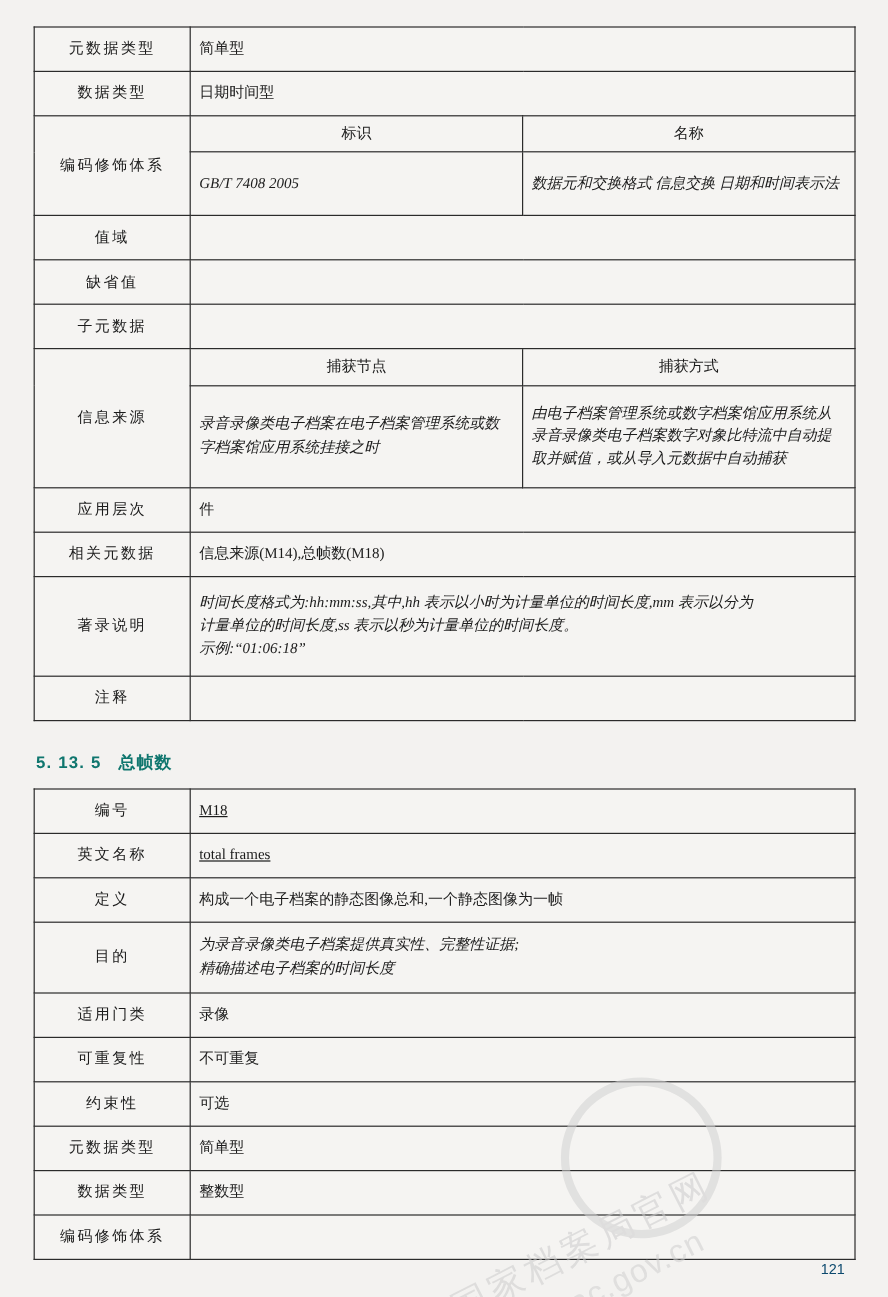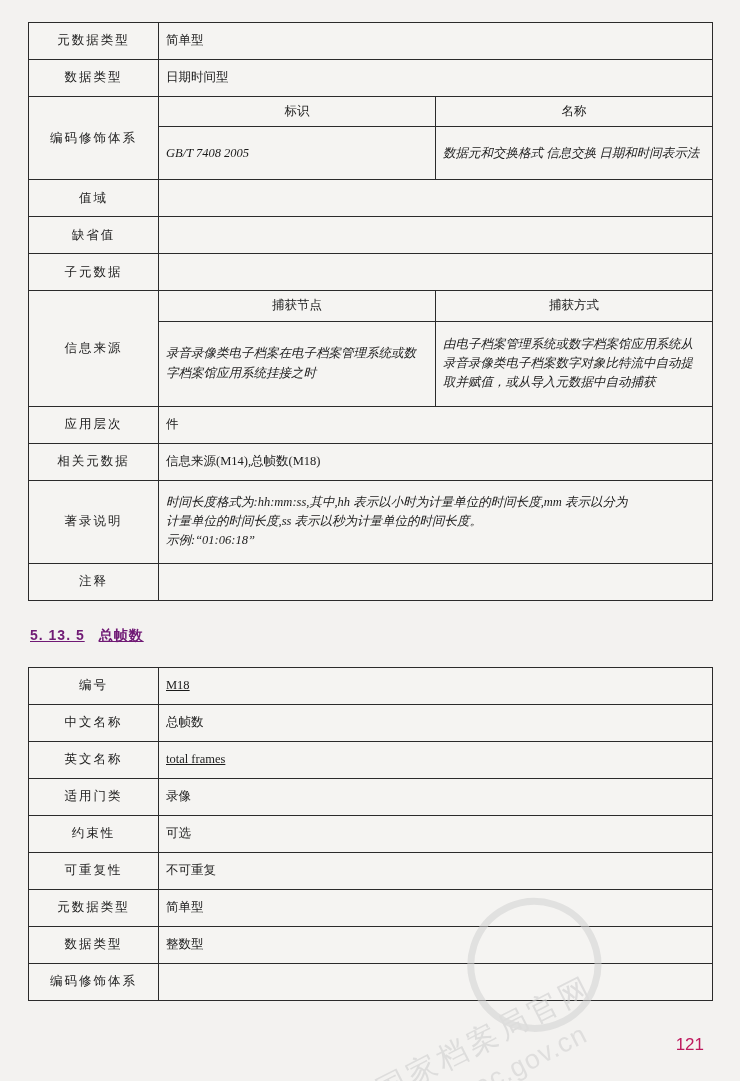--- a/index.html
+++ b/index.html
@@ -52,36 +52,35 @@
     text-align: center;
     font-size: 12.5px;
     margin-top: 12px;
   }
   .row-tall td { height: 26px; }
   .cell-multiline {
     line-height: 1.75;
     font-style: italic;
   }
   .sectitle {
-    margin: 26px 0 22px 2px;
+    margin: 26px 0 12px 2px;
     font-size: 14px;
     font-family: "Liberation Sans", "DejaVu Sans", sans-serif;
     font-weight: bold;
     letter-spacing: 1px;
-    color: #701a75;
-    text-decoration: underline;
+    color: #0f766e;
   }
   .sectitle .num { margin-right: 14px; }
   .pageno {
     position: absolute;
     right: 36px;
-    bottom: 26px;
-    font-size: 17px;
+    bottom: 16px;
+    font-size: 12px;
     font-family: "Liberation Sans", "DejaVu Sans", sans-serif;
-    color: #be185d;
+    color: #0c4a6e;
   }
   .watermark {
     position: absolute;
     right: 40px;
     bottom: 40px;
     width: 330px;
     height: 240px;
     pointer-events: none;
     transform: rotate(-27deg);
     transform-origin: 100% 100%;
@@ -208,40 +207,47 @@
     <colgroup>
       <col style="width:130px">
       <col style="width:554px">
     </colgroup>
     <tbody>
       <tr class="row-tall">
         <td class="label">编号</td>
         <td class="val serif-num">M18</td>
       </tr>
       <tr class="row-tall">
-        <td class="label">中文名称</td>
-        <td class="val">总帧数</td>
-      </tr>
-      <tr class="row-tall">
         <td class="label">英文名称</td>
         <td class="val serif-num">total frames</td>
       </tr>
-
+      <tr class="row-tall">
+        <td class="label">定义</td>
+        <td class="val">构成一个电子档案的静态图像总和,一个静态图像为一帧</td>
+      </tr>
+
+      <tr>
+        <td class="label">目的</td>
+        <td class="val cell-multiline" style="height:48px">
+          <div>为录音录像类电子档案提供真实性、完整性证据;</div>
+          <div>精确描述电子档案的时间长度</div>
+        </td>
+      </tr>
 
       <tr class="row-tall">
         <td class="label">适用门类</td>
         <td class="val">录像</td>
       </tr>
       <tr class="row-tall">
+        <td class="label">可重复性</td>
+        <td class="val">不可重复</td>
+      </tr>
+      <tr class="row-tall">
         <td class="label">约束性</td>
         <td class="val">可选</td>
-      </tr>
-      <tr class="row-tall">
-        <td class="label">可重复性</td>
-        <td class="val">不可重复</td>
       </tr>
       <tr class="row-tall">
         <td class="label">元数据类型</td>
         <td class="val">简单型</td>
       </tr>
       <tr class="row-tall">
         <td class="label">数据类型</td>
         <td class="val">整数型</td>
       </tr>
       <tr class="row-tall">

